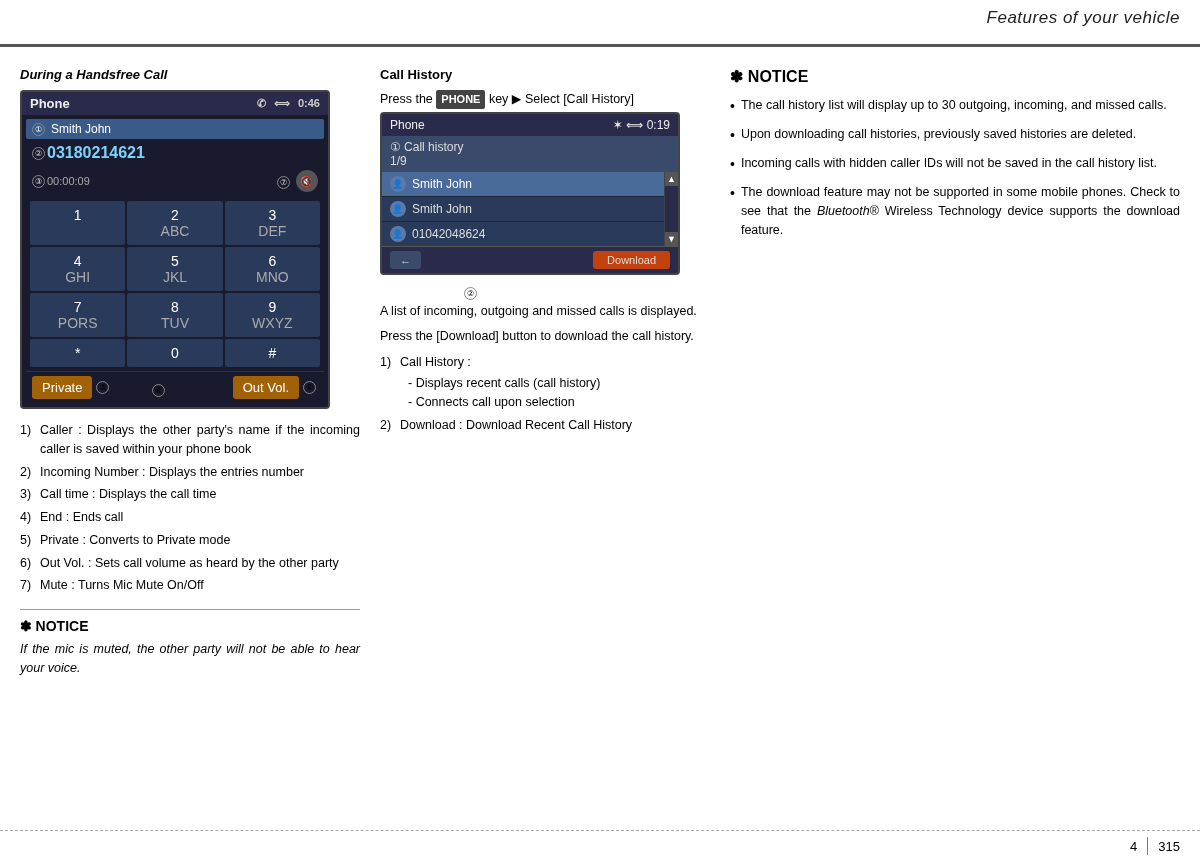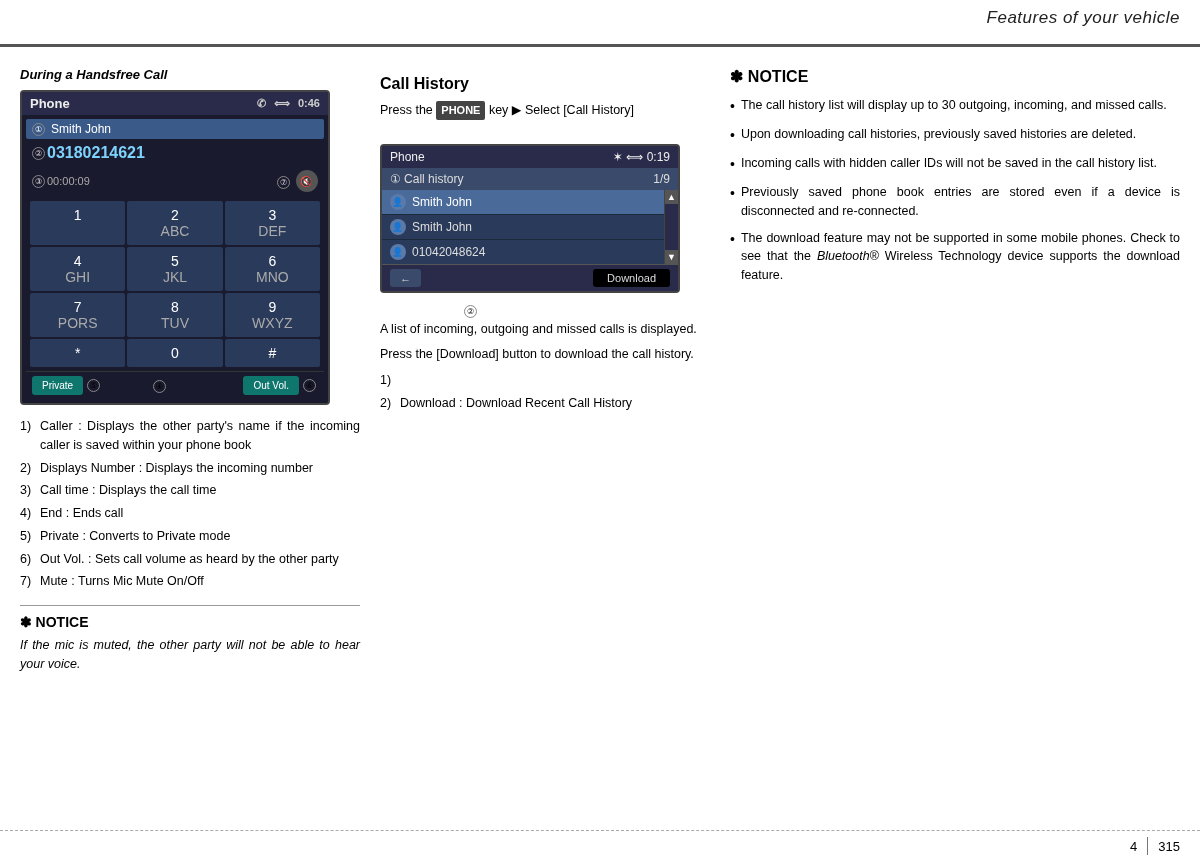--- a/index.html
+++ b/index.html
@@ -139,25 +139,25 @@
       display: block;
     }
     .phone-bottom {
       display: flex;
       justify-content: space-between;
       padding: 4px 6px;
       background: #1a1a2e;
       border-top: 1px solid #333;
     }
     .phone-btn {
-      background: #0f766e;
+      background: #a16207;
       color: white;
       padding: 4px 10px;
       border-radius: 3px;
-      font-size: 10px;
+      font-size: 13px;
     }
     .circle-num-small {
       display: inline-flex;
       align-items: center;
       justify-content: center;
       width: 13px;
       height: 13px;
       border: 1.5px solid #888;
       border-radius: 50%;
       font-size: 8px;
@@ -208,28 +208,27 @@
     .notice-body {
       font-size: 12.5px;
       font-weight: normal;
       font-style: italic;
       text-align: justify;
       line-height: 1.5;
     }
 
     
     .call-history-title {
-      font-size: 16px;
+      font-size: 13px;
       font-weight: bold;
       margin-bottom: 8px;
-      margin-top: 8px;
     }
     .press-instruction {
       font-size: 12.5px;
-      margin-bottom: 24px;
+      margin-bottom: 3px;
       text-align: justify;
       line-height: 1.5;
     }
     .phone-key-badge {
       display: inline-block;
       background: #444;
       color: #fff;
       padding: 1px 5px;
       border-radius: 2px;
       font-size: 11px;
@@ -291,21 +290,21 @@
       background: #3a4a6a;
       color: #ddd;
       padding: 3px 10px;
       border-radius: 3px;
       font-size: 11px;
       display: flex;
       align-items: center;
       gap: 3px;
     }
     .ps2-download-btn {
-      background: #000000;
+      background: #c2410c;
       color: #ddd;
       padding: 3px 14px;
       border-radius: 3px;
       font-size: 11px;
     }
     .person-icon {
       display: inline-flex;
       align-items: center;
       justify-content: center;
       width: 16px;
@@ -472,21 +471,21 @@
       </div>
     </div>
 
     <div class="desc-list">
       <div class="desc-item">
         <span class="num">1)</span>
         <span class="text">Caller : Displays the other party's name if the incoming caller is saved within your phone book</span>
       </div>
       <div class="desc-item">
         <span class="num">2)</span>
-        <span class="text">Displays Number : Displays the incoming number</span>
+        <span class="text">Incoming Number : Displays the entries number</span>
       </div>
       <div class="desc-item">
         <span class="num">3)</span>
         <span class="text">Call time : Displays the call time</span>
       </div>
       <div class="desc-item">
         <span class="num">4)</span>
         <span class="text">End : Ends call</span>
       </div>
       <div class="desc-item">
@@ -520,21 +519,21 @@
 
     <div class="phone-screen2">
       <div class="ps2-header">
         <span>Phone</span>
         <div class="icons">
           <span>✶</span>
           <span>⟺</span>
           <span>0:19</span>
         </div>
       </div>
-      <div style="background:#3a4a6a;color:#ddd;padding:4px 8px;font-size:12px;display:flex;justify-content:space-between;">
+      <div style="background:#3a4a6a;color:#ddd;padding:4px 8px;font-size:12px;display:flex;justify-content:space-between;flex-direction:column;">
         <span>① Call history</span>
         <span>1/9</span>
       </div>
       <div class="ps2-list-container">
         <div class="ps2-list">
           <div class="ps2-row-highlight">
             <span class="person-icon">👤</span>
             <span>Smith John</span>
           </div>
           <div class="ps2-row">
@@ -563,20 +562,27 @@
       <span style="width:80px;"></span>
       <span class="circle-2">②</span>
     </div>
 
     <div class="mid-desc">A list of incoming, outgoing and missed calls is displayed.</div>
     <div class="mid-desc">Press the [Download] button to download the call history.</div>
 
     <div class="mid-list">
       <div class="mid-list-item">
         <span class="num">1)</span>
+        <div>
+          <span>Call History :</span>
+          <div class="sub-items">
+            <div class="sub-item">- Displays recent calls (call history)</div>
+            <div class="sub-item">- Connects call upon selection</div>
+          </div>
+        </div>
       </div>
       <div class="mid-list-item">
         <span class="num">2)</span>
         <span>Download : Download Recent Call History</span>
       </div>
     </div>
   </div>
 
   <div class="col-right">
     <div class="right-notice-title">✽ NOTICE</div>
@@ -584,23 +590,20 @@
       <li>
         <span>The call history list will display up to 30 outgoing, incoming, and missed calls.</span>
       </li>
       <li>
         <span>Upon downloading call histories, previously saved histories are deleted.</span>
       </li>
       <li>
         <span>Incoming calls with hidden caller IDs will not be saved in the call history list.</span>
       </li>
       <li>
-        <span>Previously saved phone book entries are stored even if a device is disconnected and re-connected.</span>
-      </li>
-      <li>
         <span>The download feature may not be supported in some mobile phones. Check to see that the <span class="bold-italic">Bluetooth</span>® Wireless Technology device supports the download feature.</span>
       </li>
     </ul>
   </div>
 
 </div>
 
 <div class="footer">
   <span class="footer-page">
     <span>4</span>

